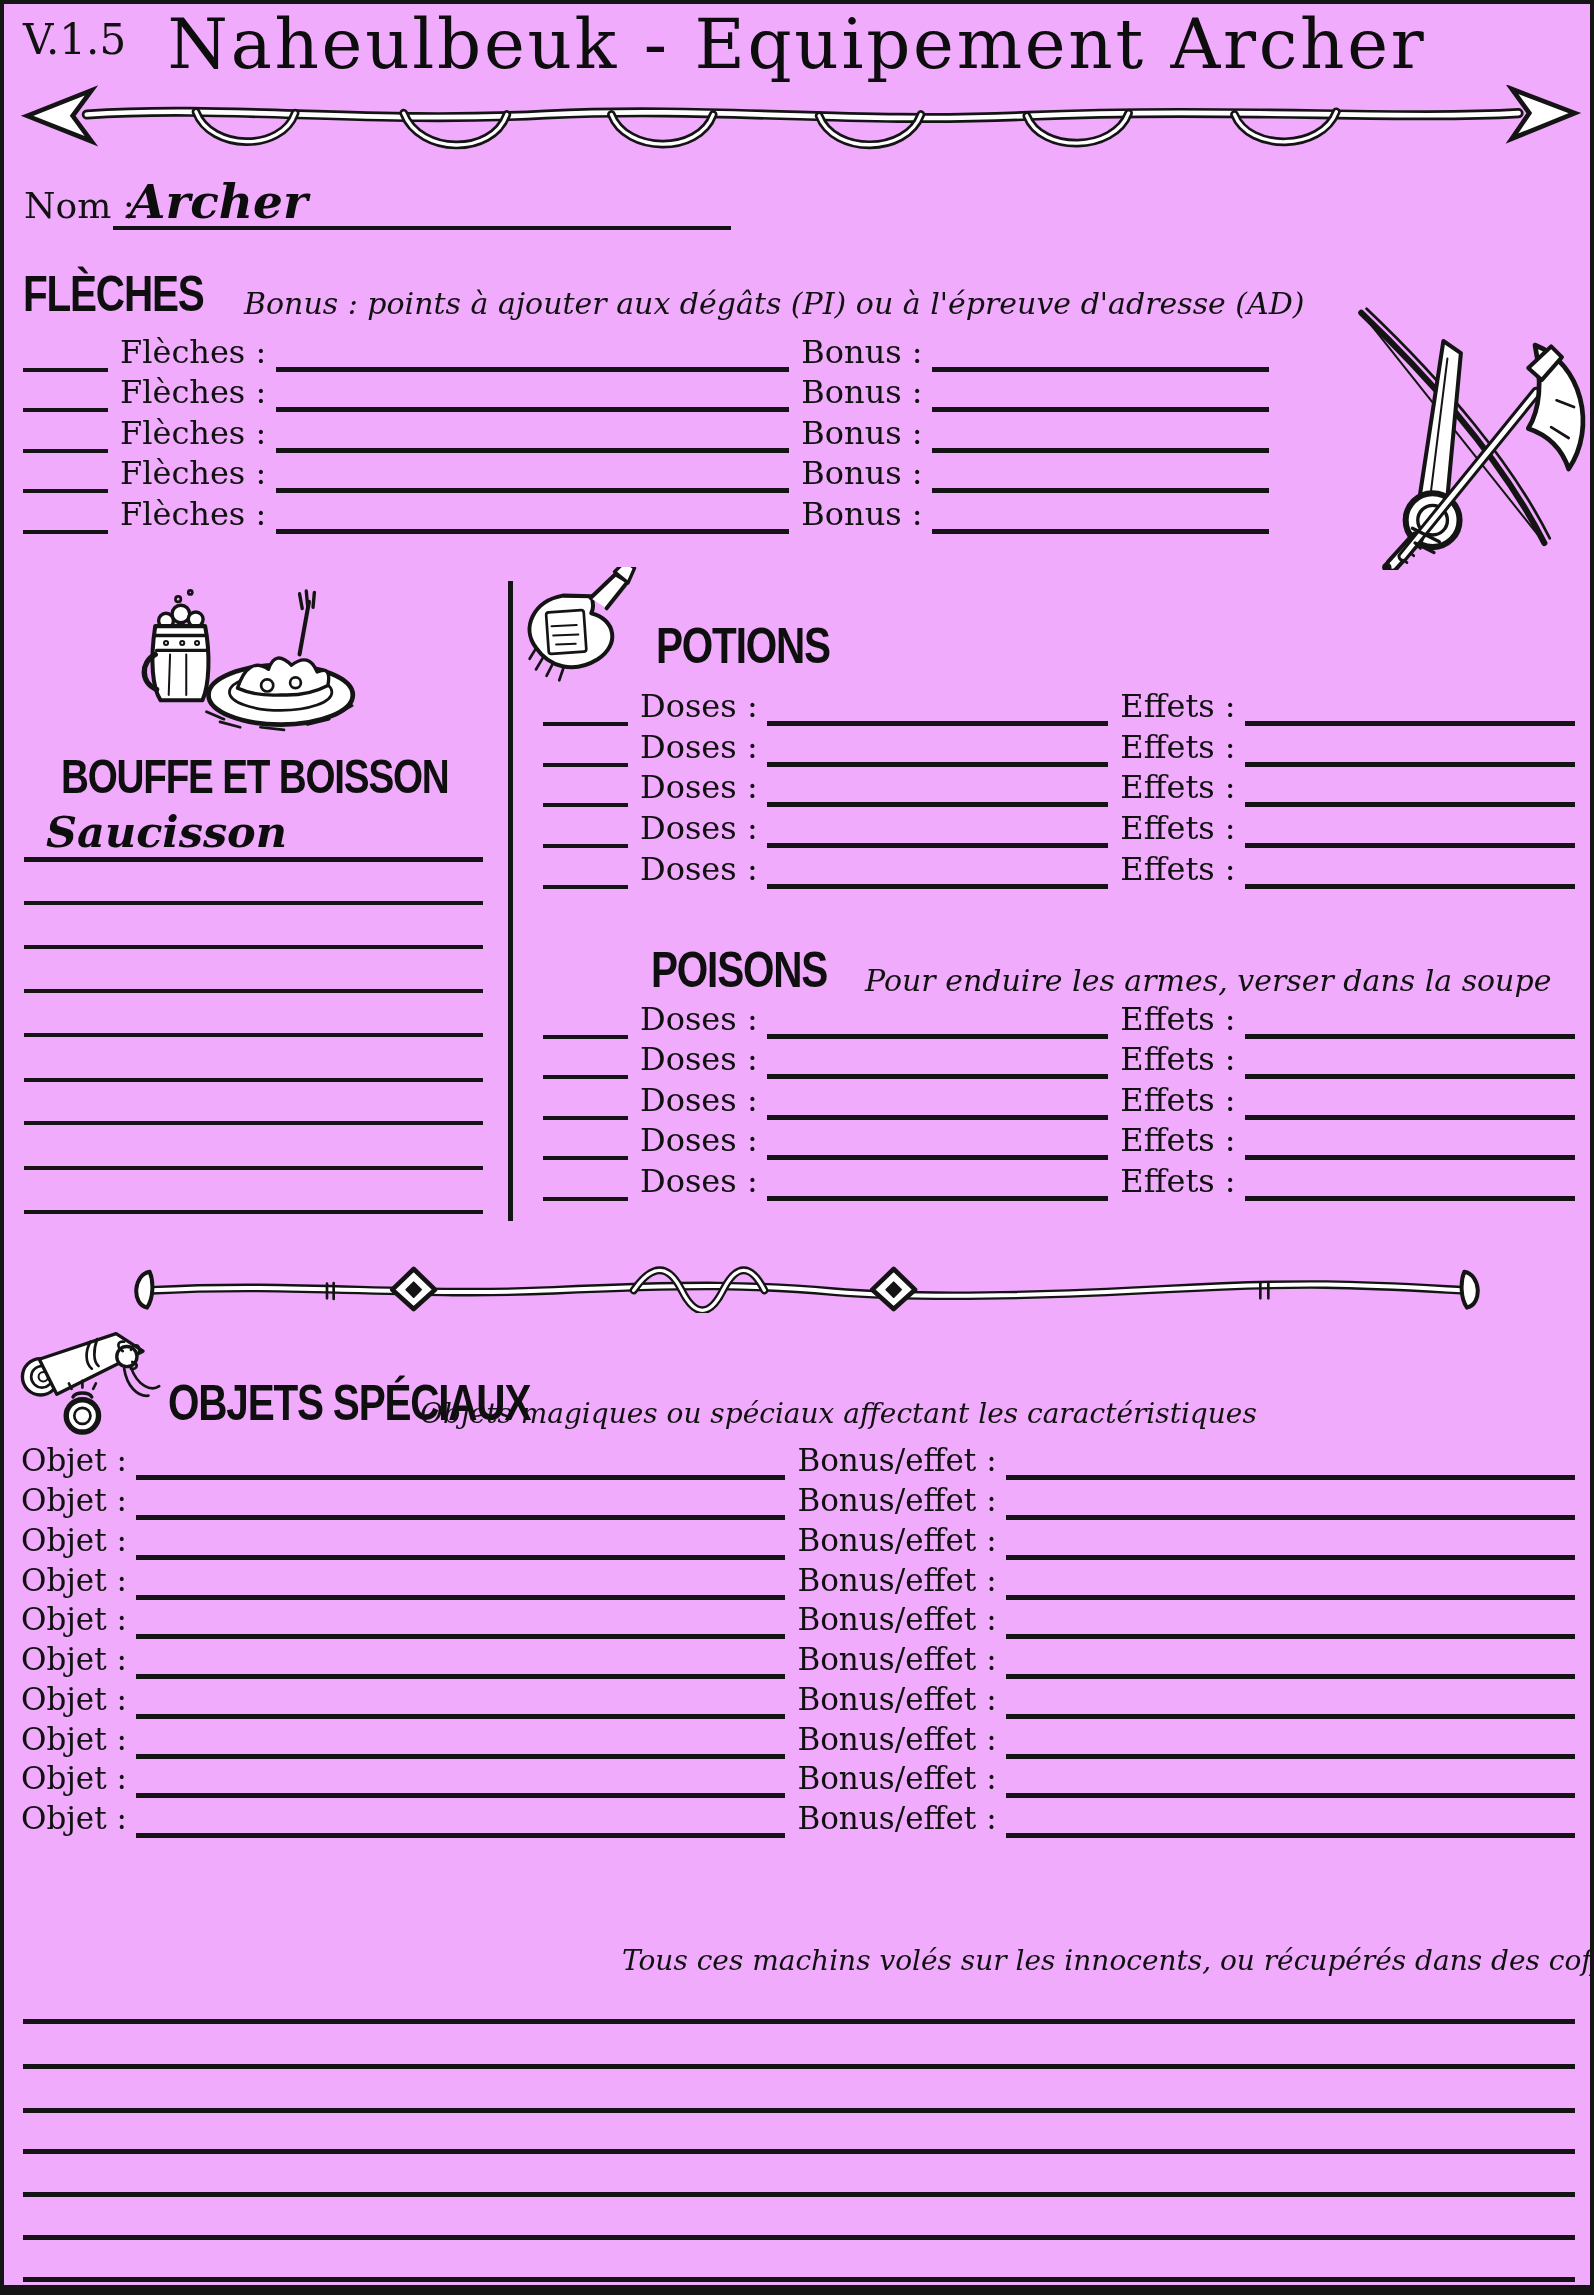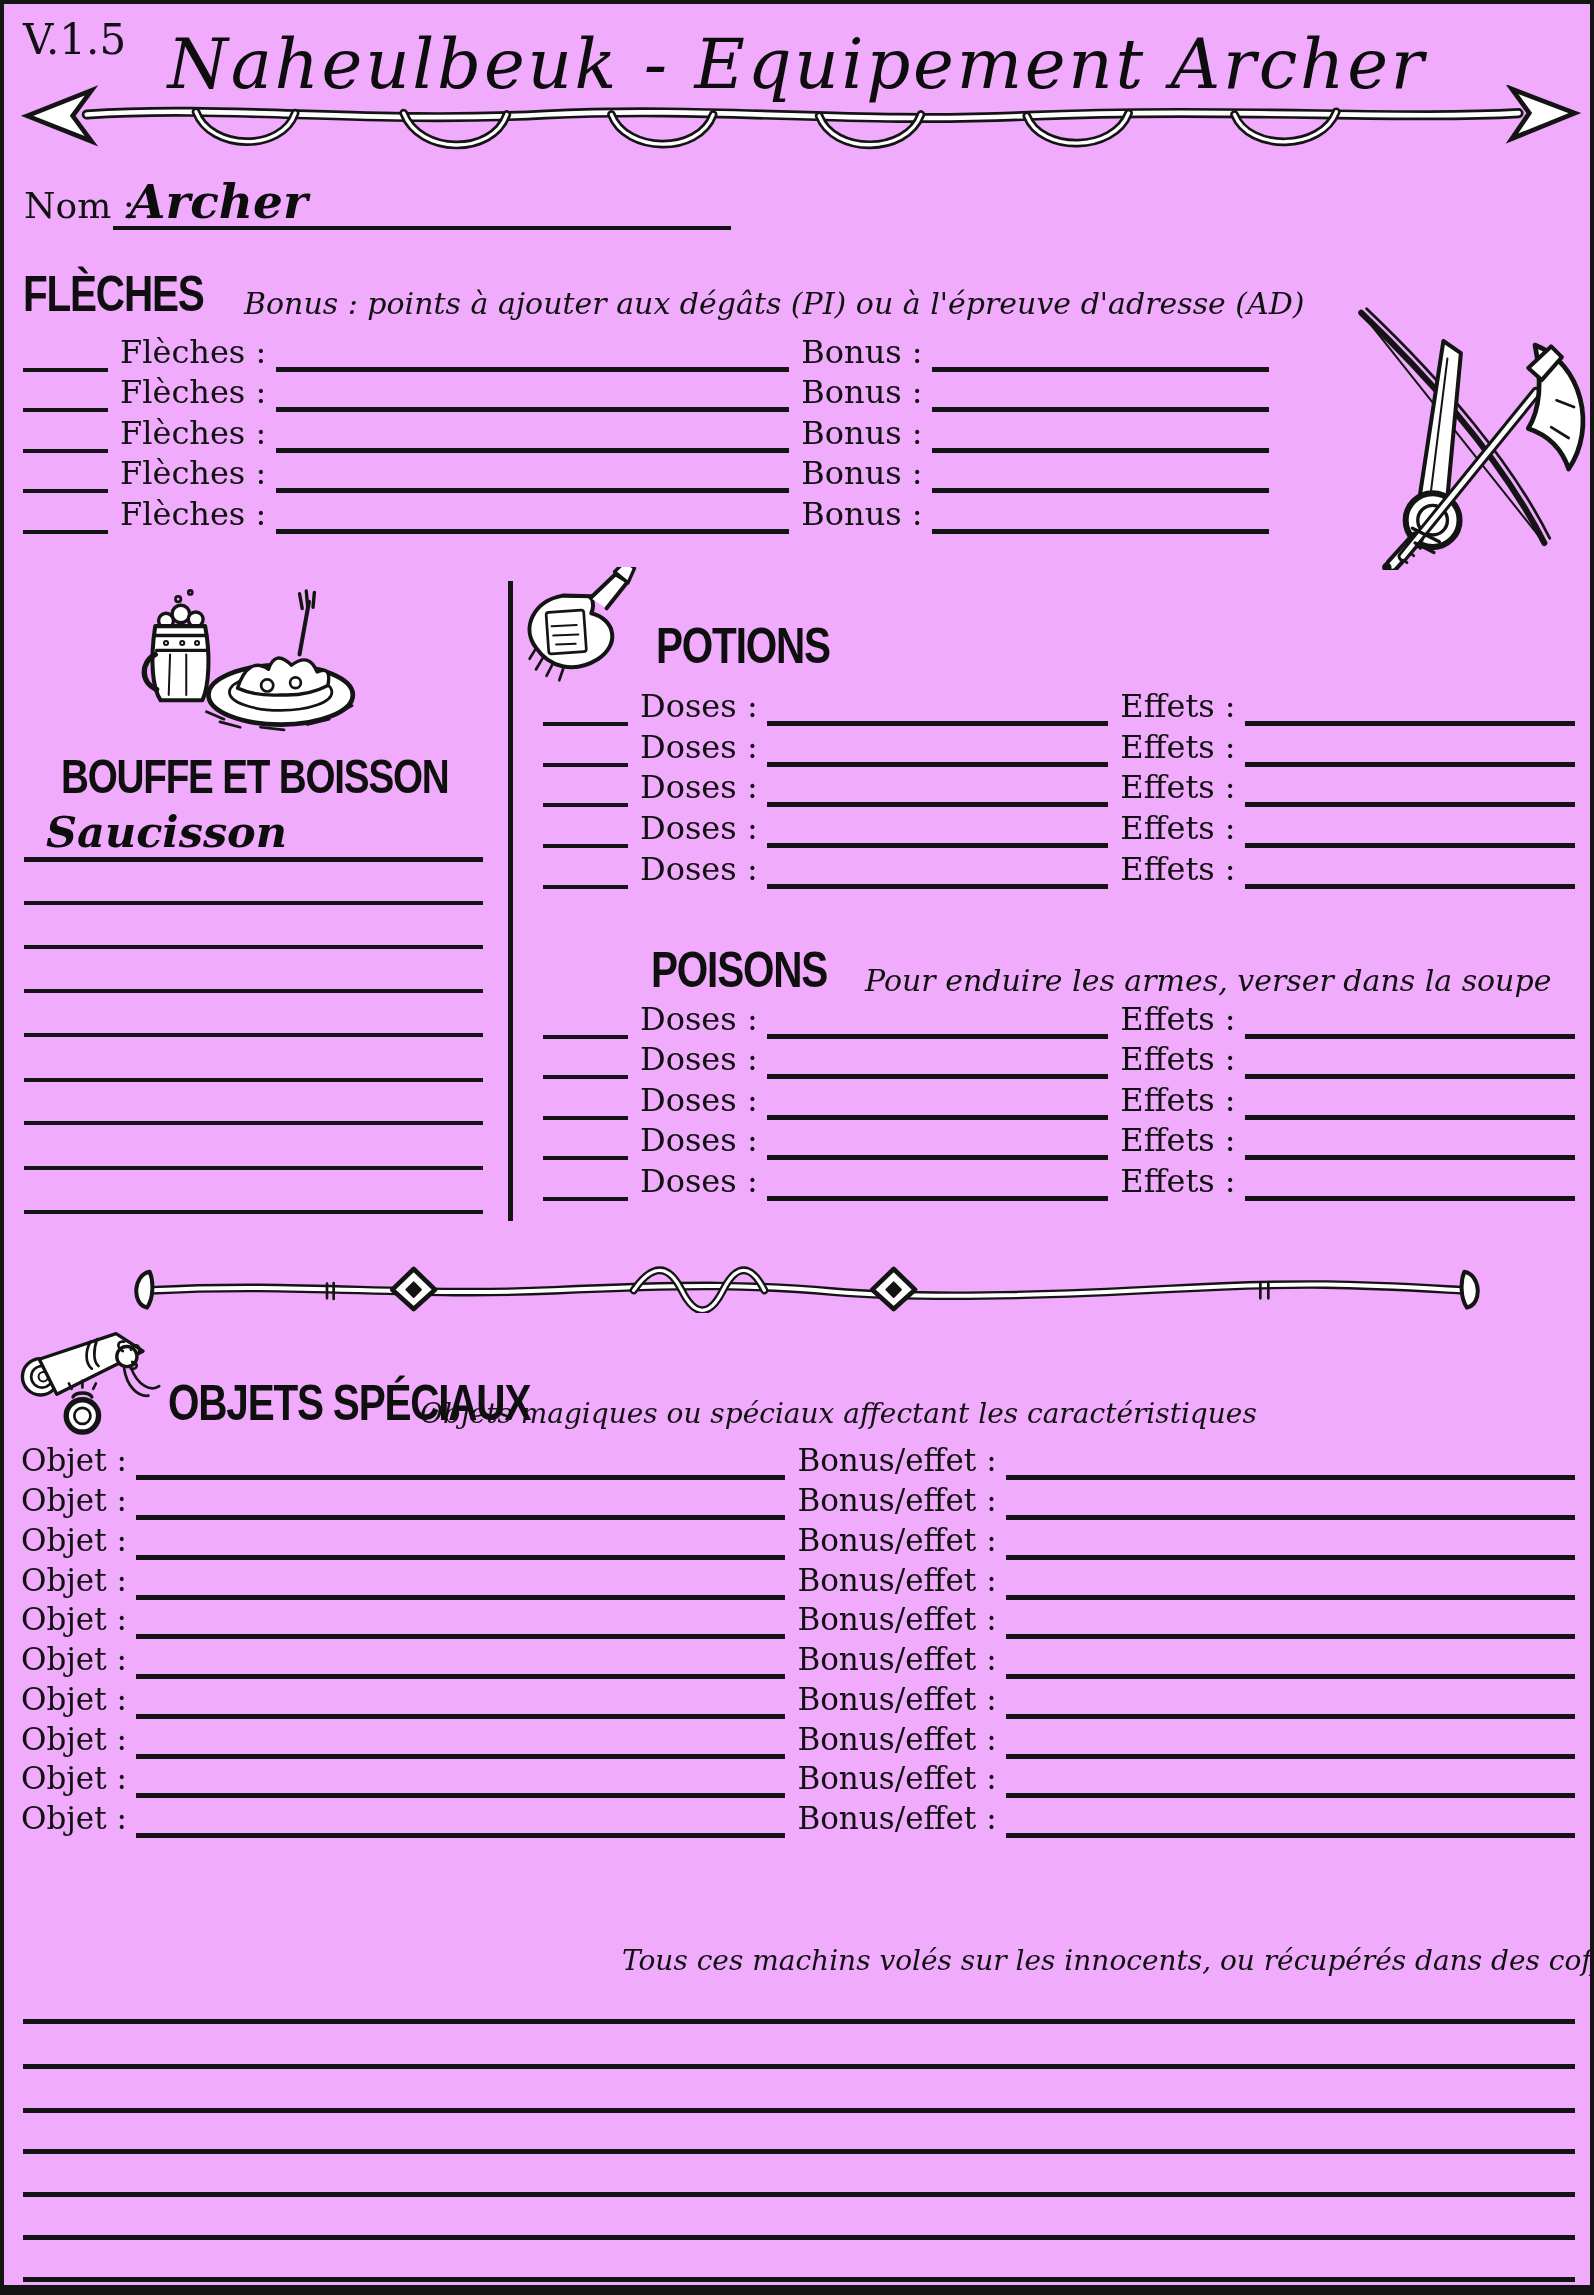--- a/index.html
+++ b/index.html
@@ -40,21 +40,21 @@
   .hline { position:absolute; height:0; border-top:4.7px solid #141414; }
   .vdivider { position:absolute; width:5.4px; background:#141414; }
   svg { display:block; }
 </style>
 </head>
 <body>
 
 <div class="page">
 
   <div class="abs label" style="left:19px; top:10.8px; font-size:42px;">V.1.5</div>
-  <div class="abs title" style="left:0; right:0; top:20px;font-style:italic;">Naheulbeuk - Equipement Archer</div>
+  <div class="abs title" style="left:0; right:0; top:0;">Naheulbeuk - Equipement Archer</div>
 
   <span class="abs" style="left:15px; top:81px;">
     <svg width="1564" height="67" viewBox="0 0 2322 100">
       <g stroke="#141414" fill="none" stroke-linecap="round">
         <path d="M95,44 C300,30 520,58 780,44 C1030,32 1230,58 1500,46 C1790,34 2060,52 2232,42" stroke-width="15"></path>
         <path d="M95,44 C300,30 520,58 780,44 C1030,32 1230,58 1500,46 C1790,34 2060,52 2232,42" stroke="#ffffff" stroke-width="7"></path>
         <path d="M6,46 L102,8 L74,46 L102,84 Z" fill="#ffffff" stroke-width="7"></path>
         <path d="M2316,42 L2222,6 L2248,42 L2222,80 Z" fill="#ffffff" stroke-width="7"></path>
         <g stroke-width="13">
           <path d="M258,40 C280,98 386,100 406,42"></path>

